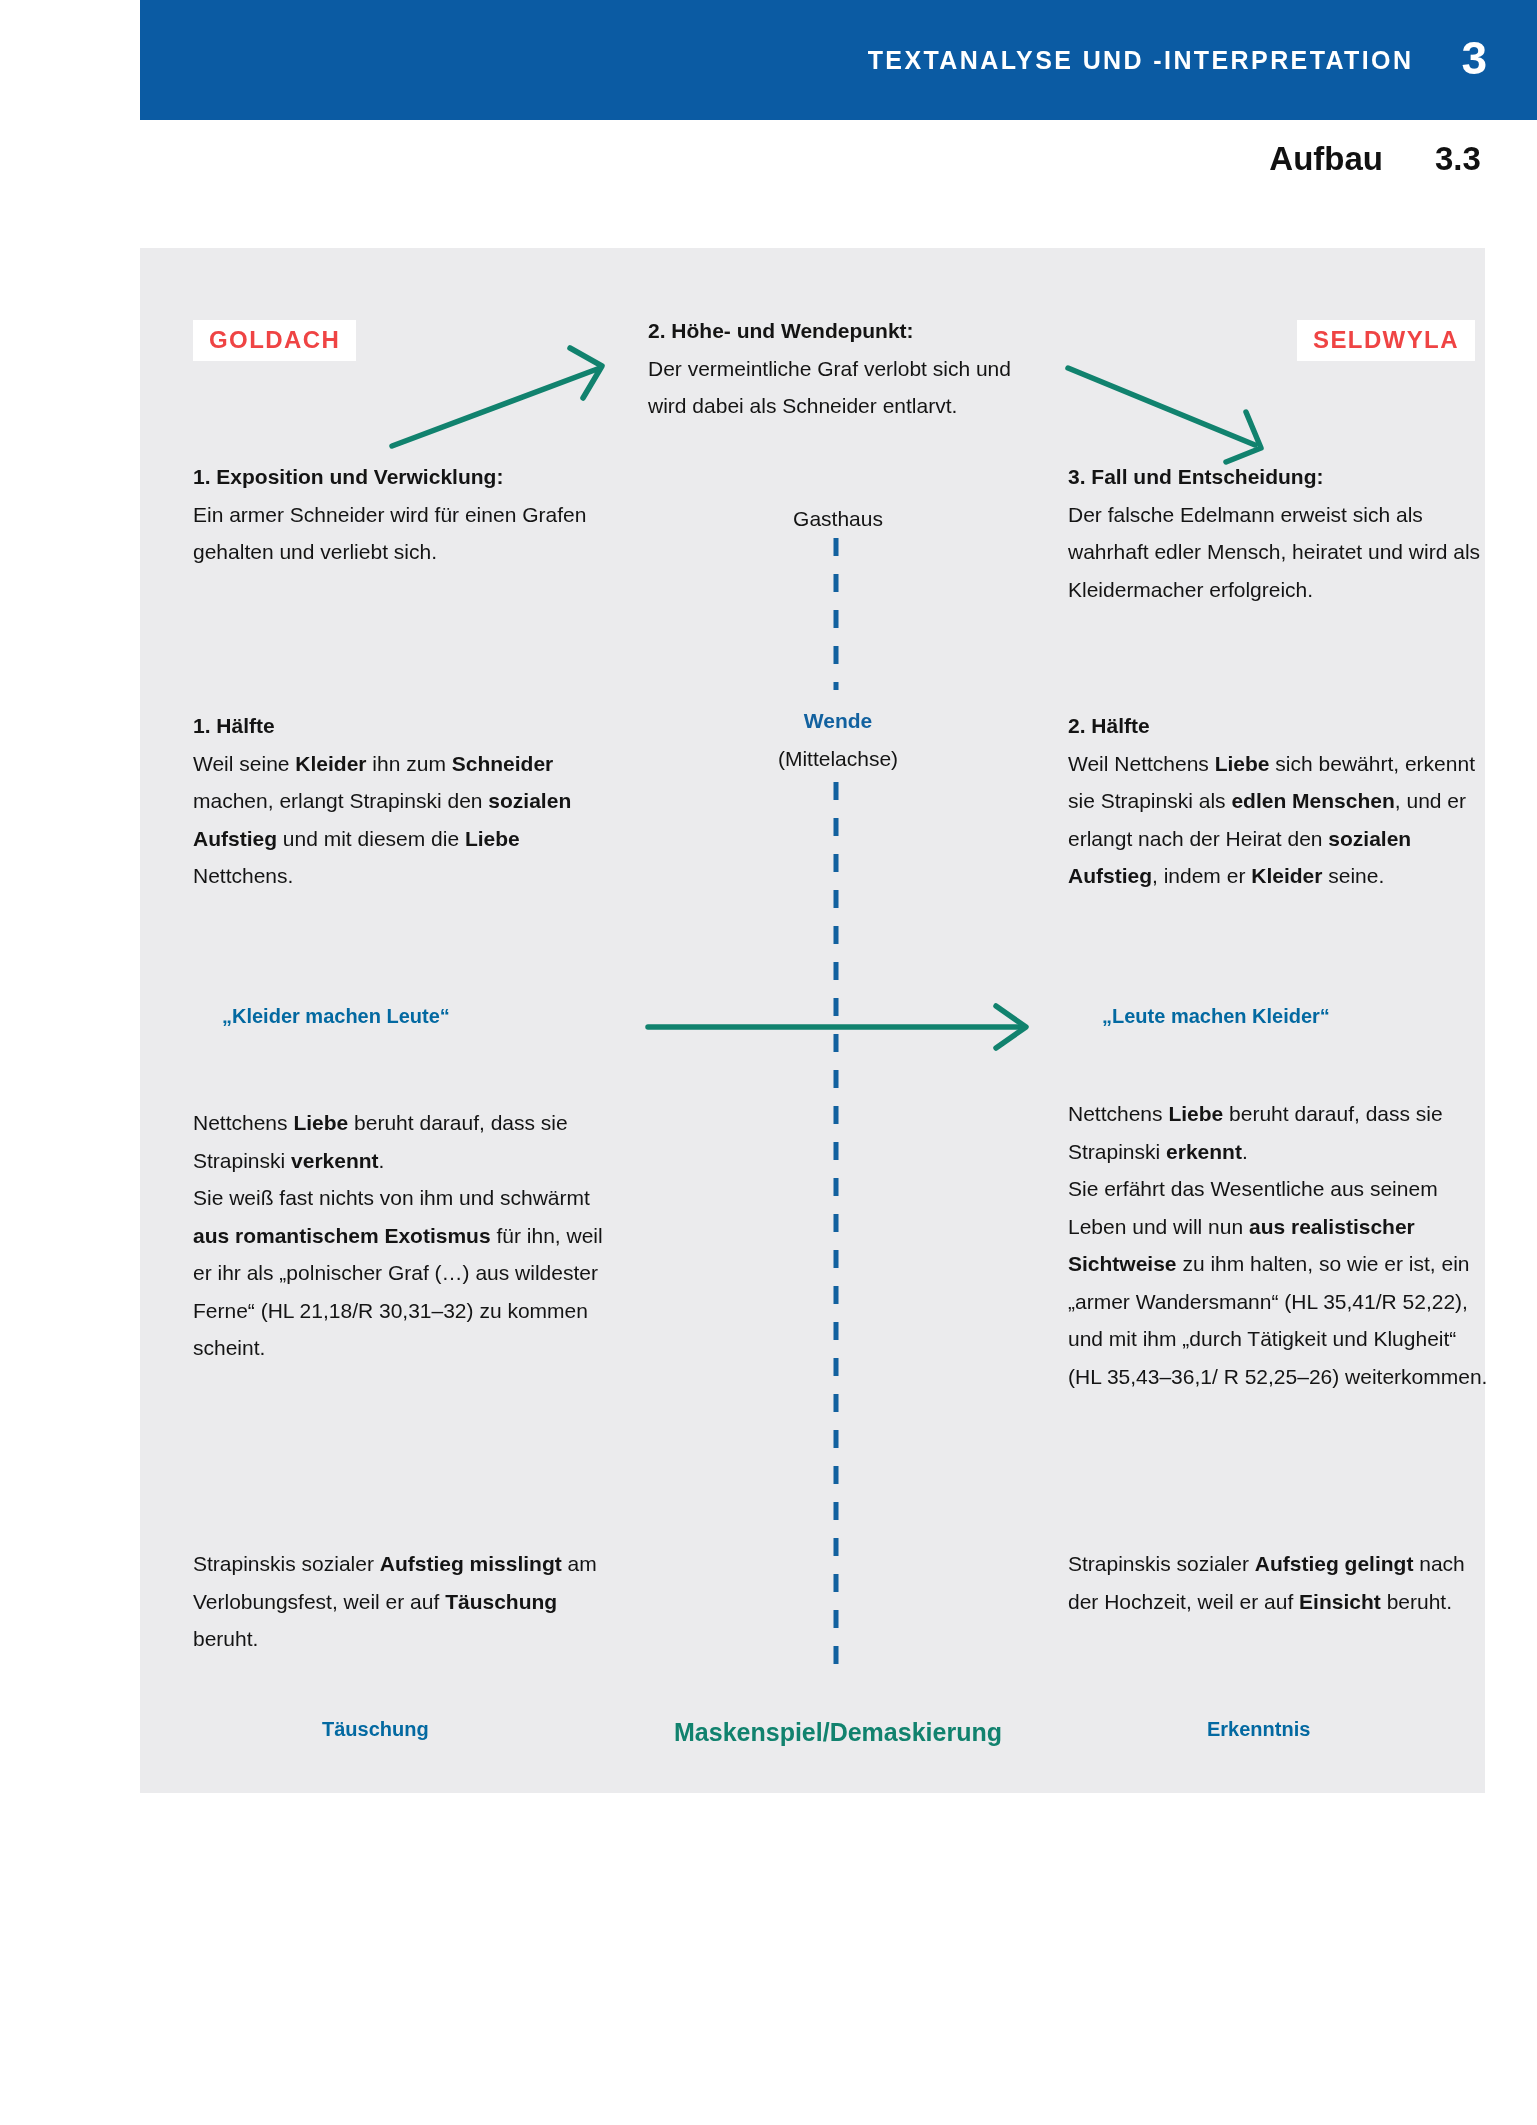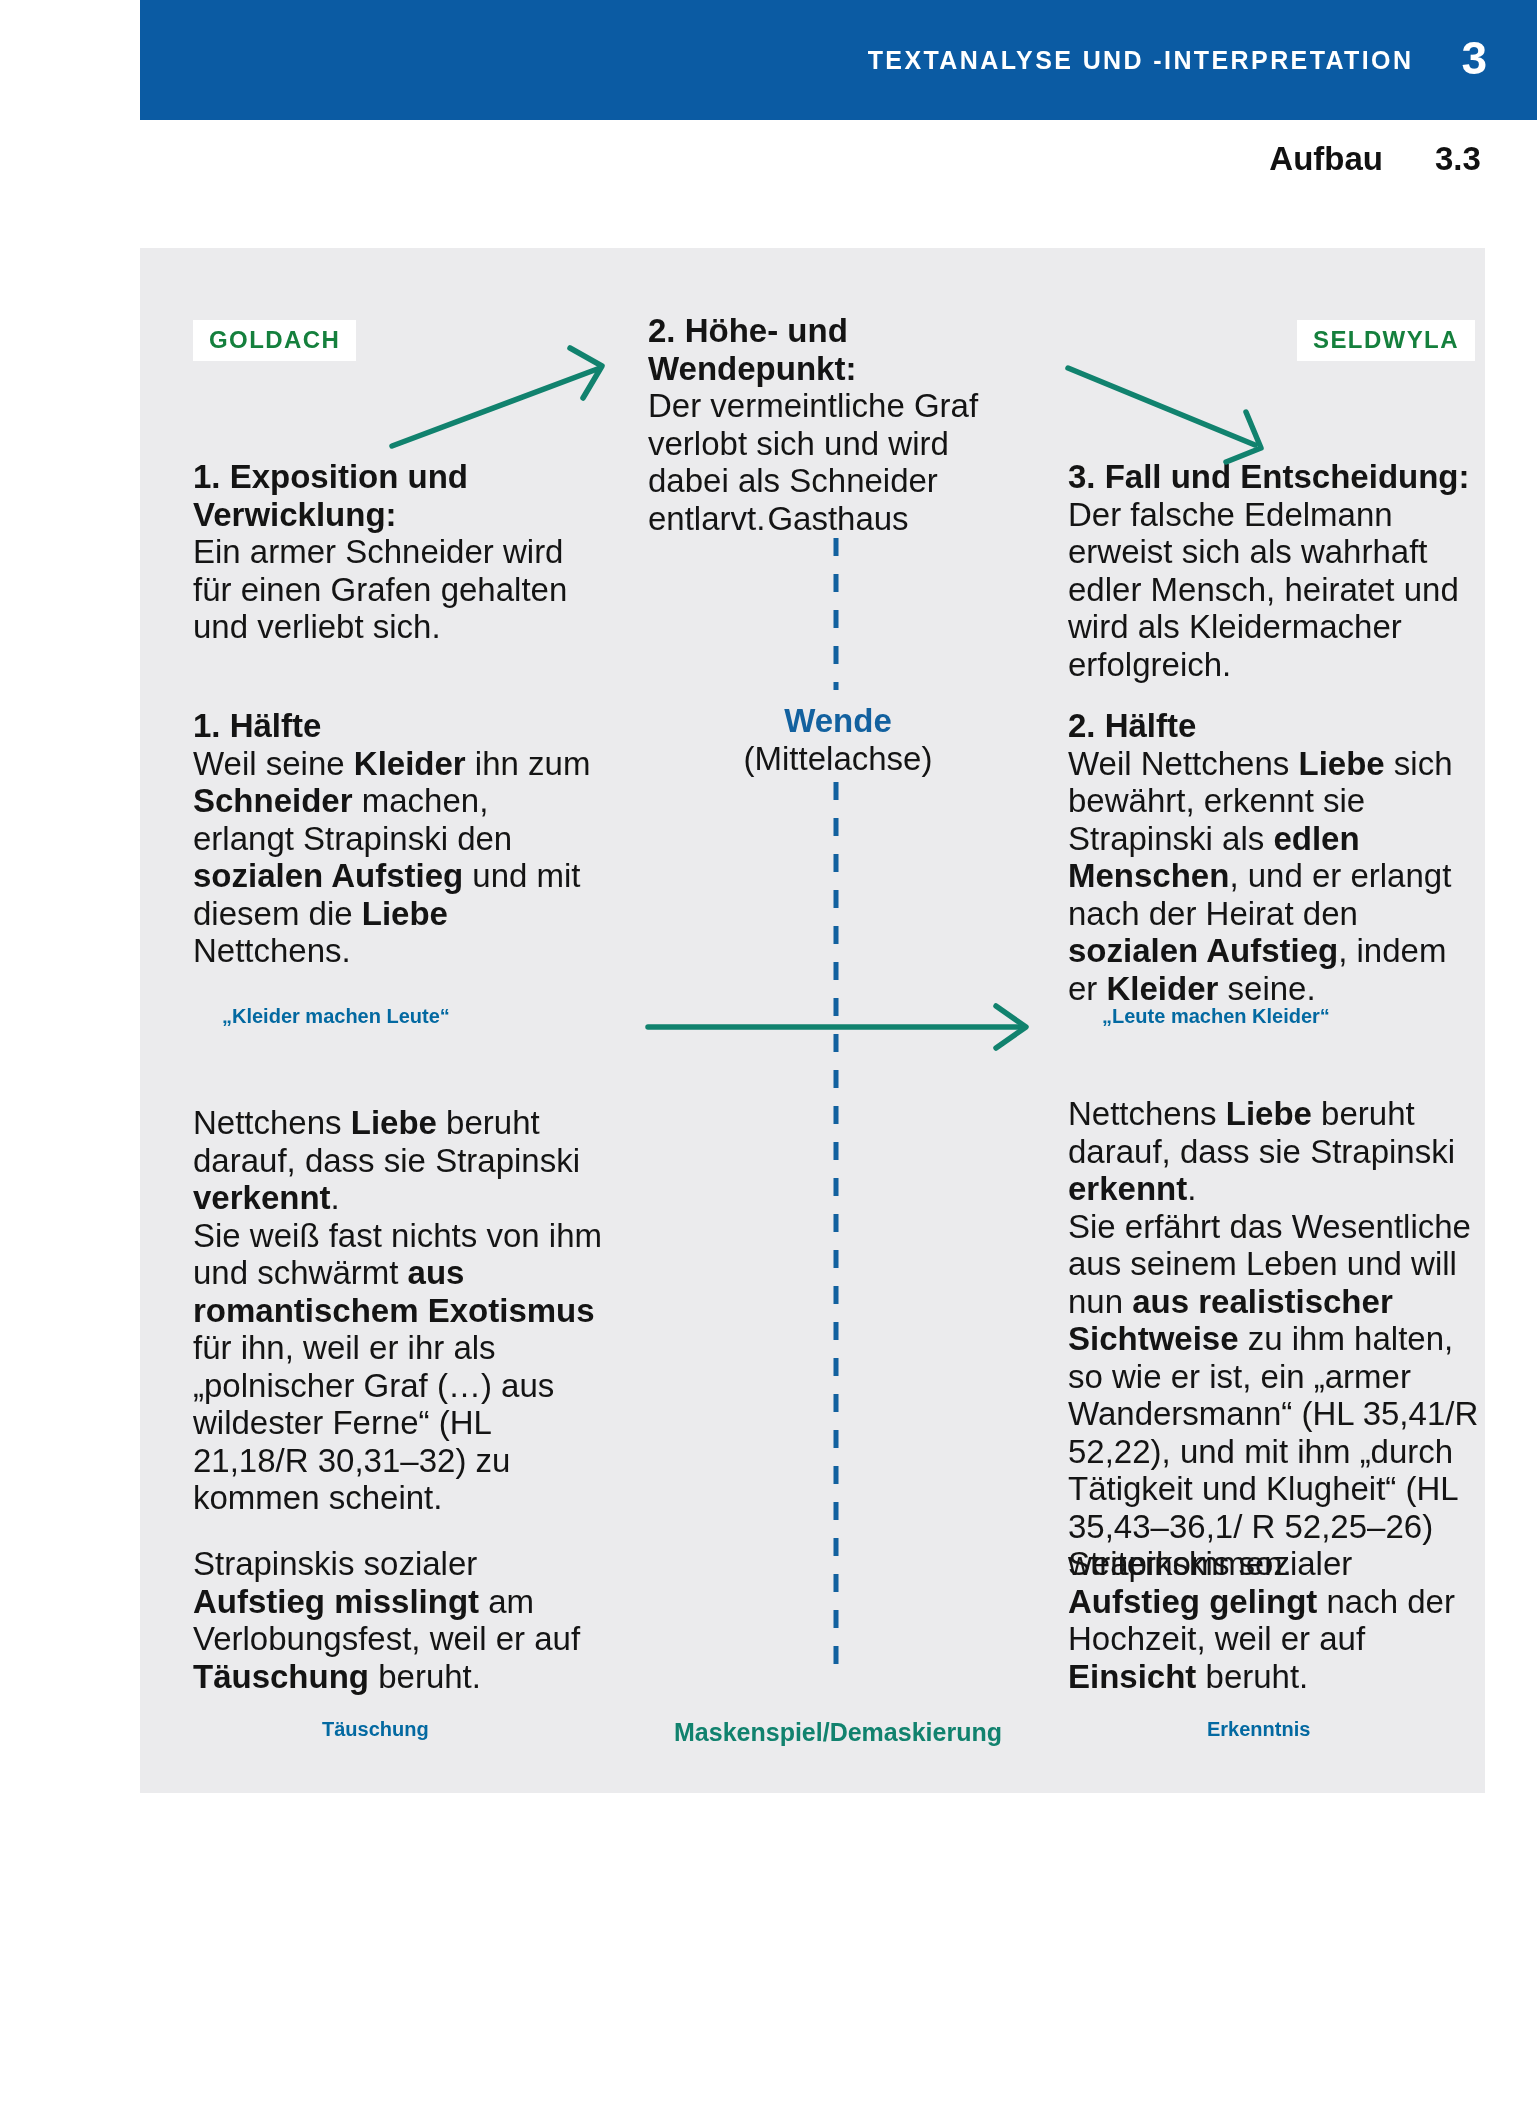--- a/index.html
+++ b/index.html
@@ -75,34 +75,34 @@
     position:absolute;
     left:140px; top:248px;
     width:1345px; height:1545px;
     background:#ebebed;
   }
 
   
   .city-tag{
     position:absolute;
     background:#ffffff;
-    color:#15803d;
+    color:#ef4444;
     font-size:24px;
     font-weight:700;
     letter-spacing:1.4px;
     padding:6px 16px 7px 16px;
     white-space:nowrap;
   }
   .city-goldach{ left:193px; top:320px; }
   .city-seldwyla{ left:1297px; top:320px; }
 
   
   .tblock{
     position:absolute;
-    font-size:33px;
+    font-size:21px;
     line-height:37.5px;
     color:#141414;
   }
   .tblock b{ font-weight:700; }
   .tblock .hd{ font-weight:700; }
 
   .center-text{ text-align:center; }
 
   .accent-blue{ color:#12619f; font-weight:700; }
 

